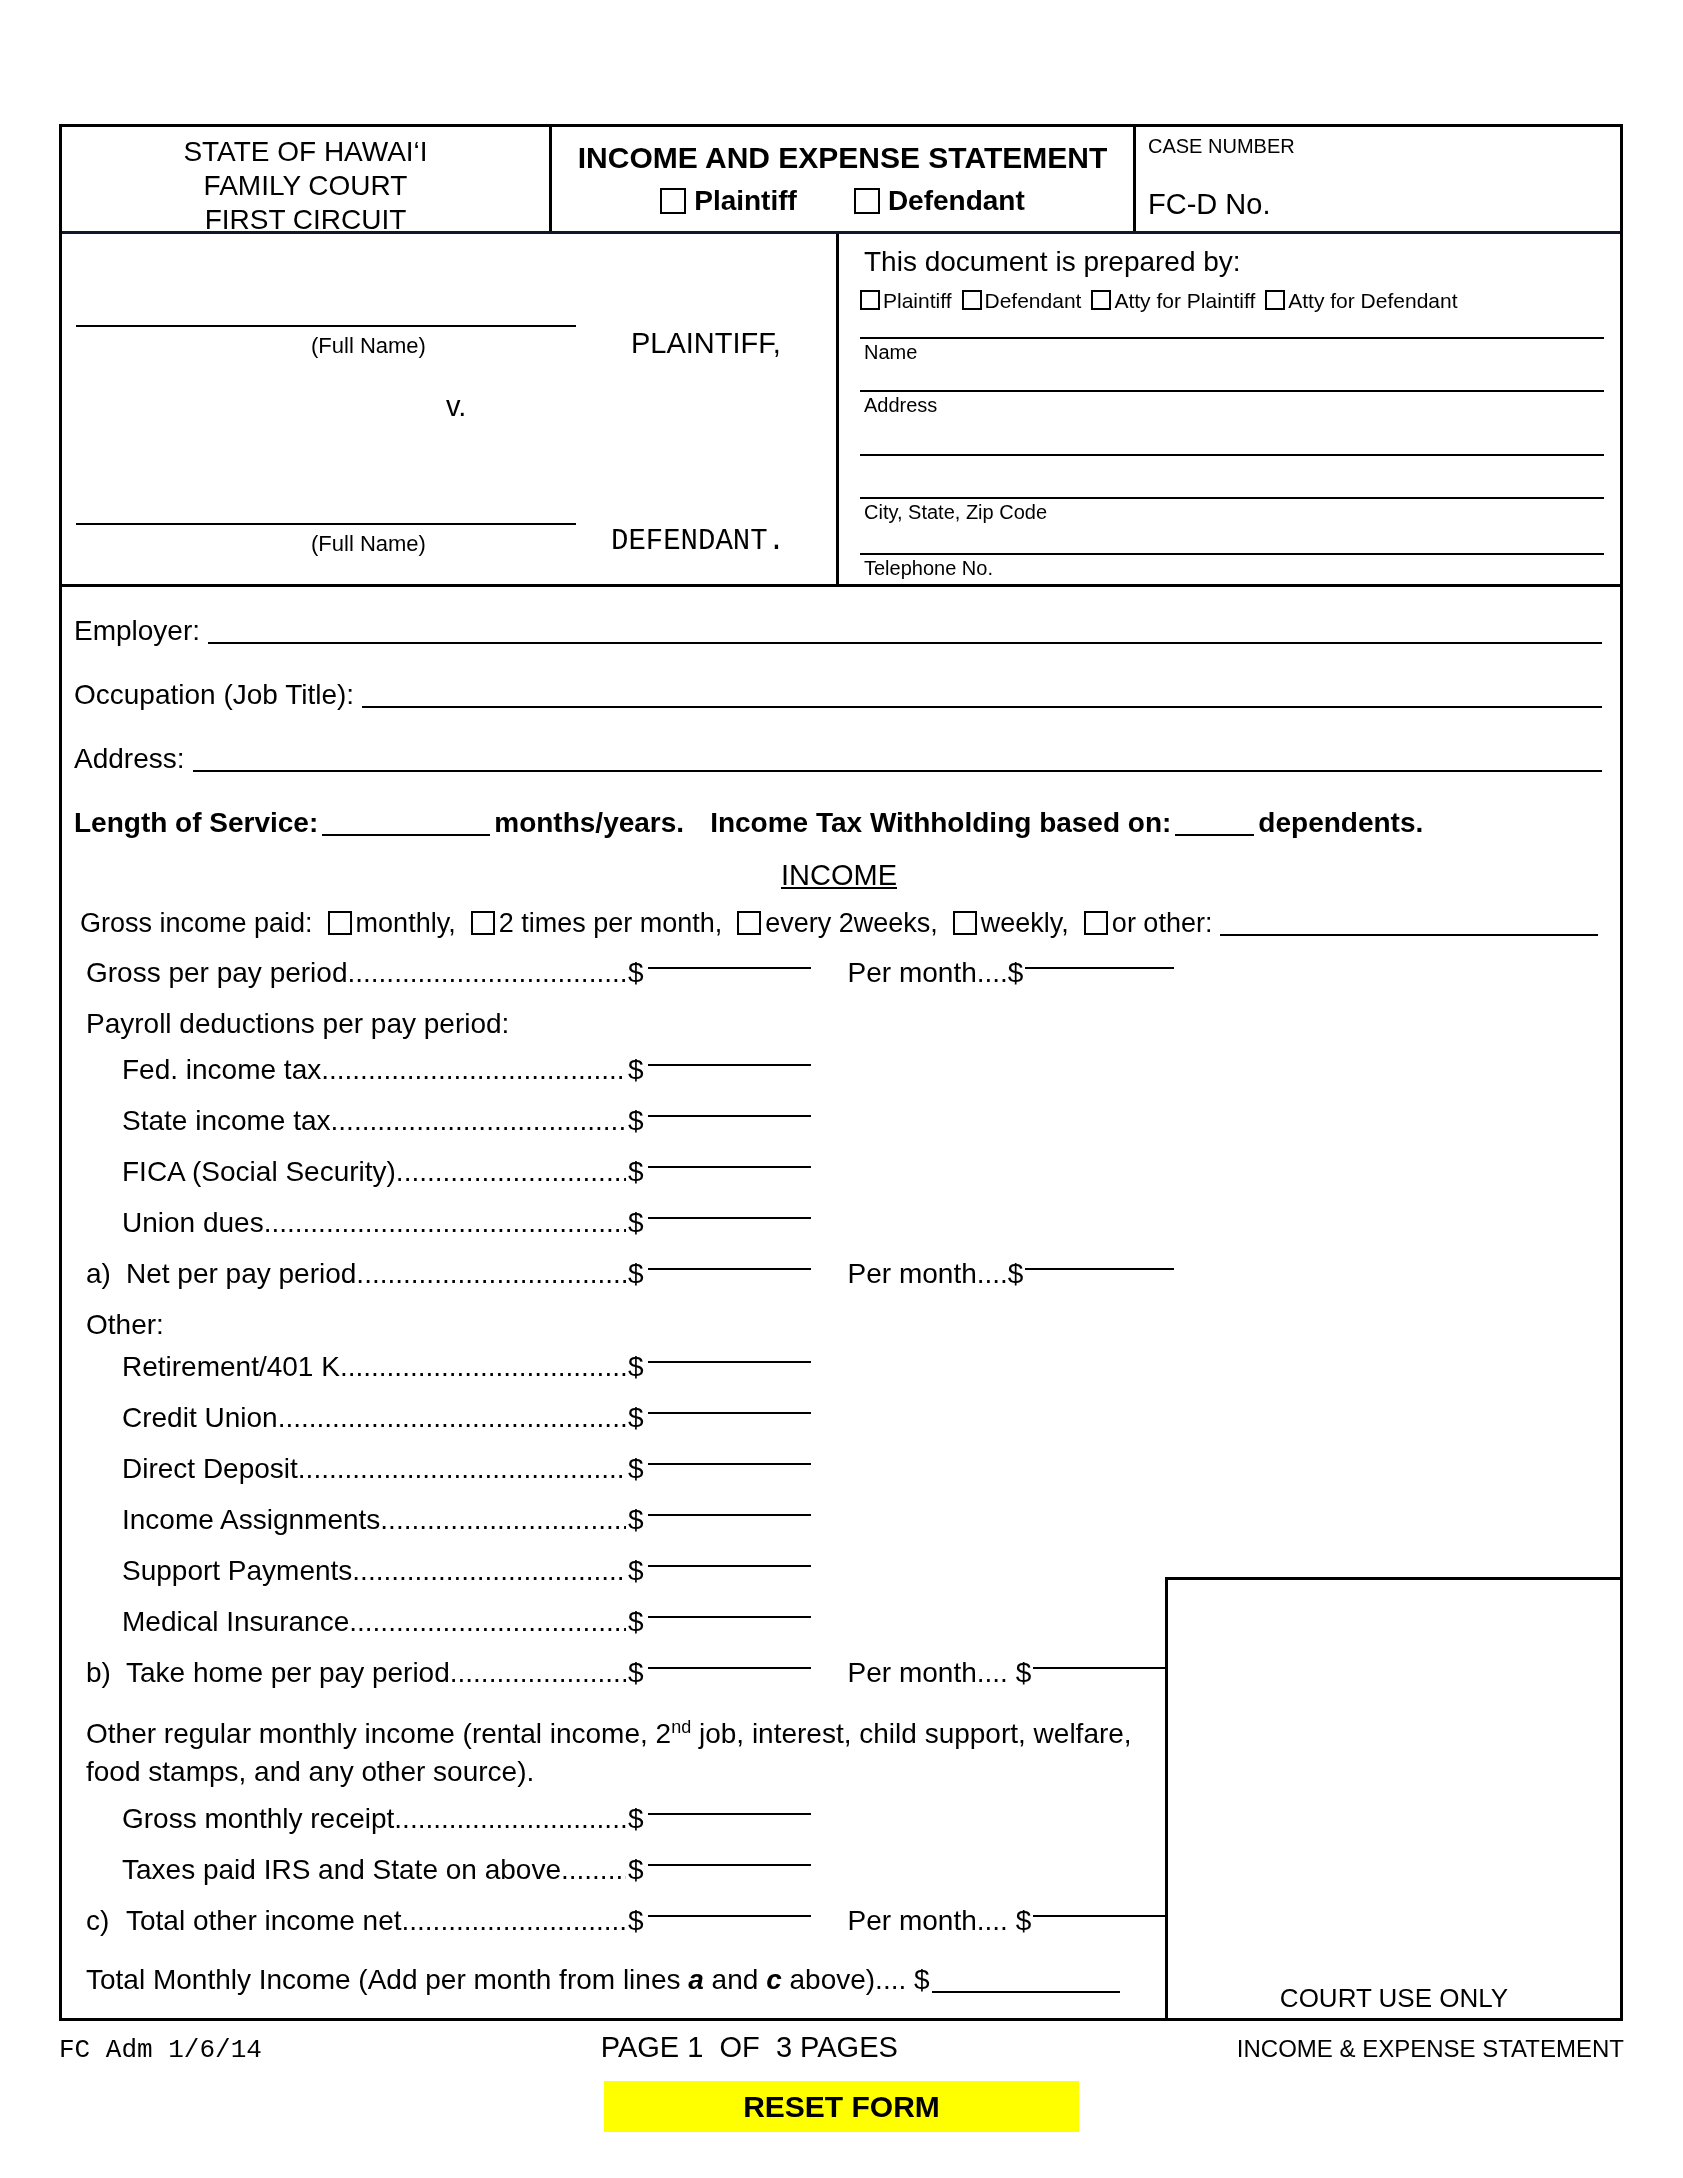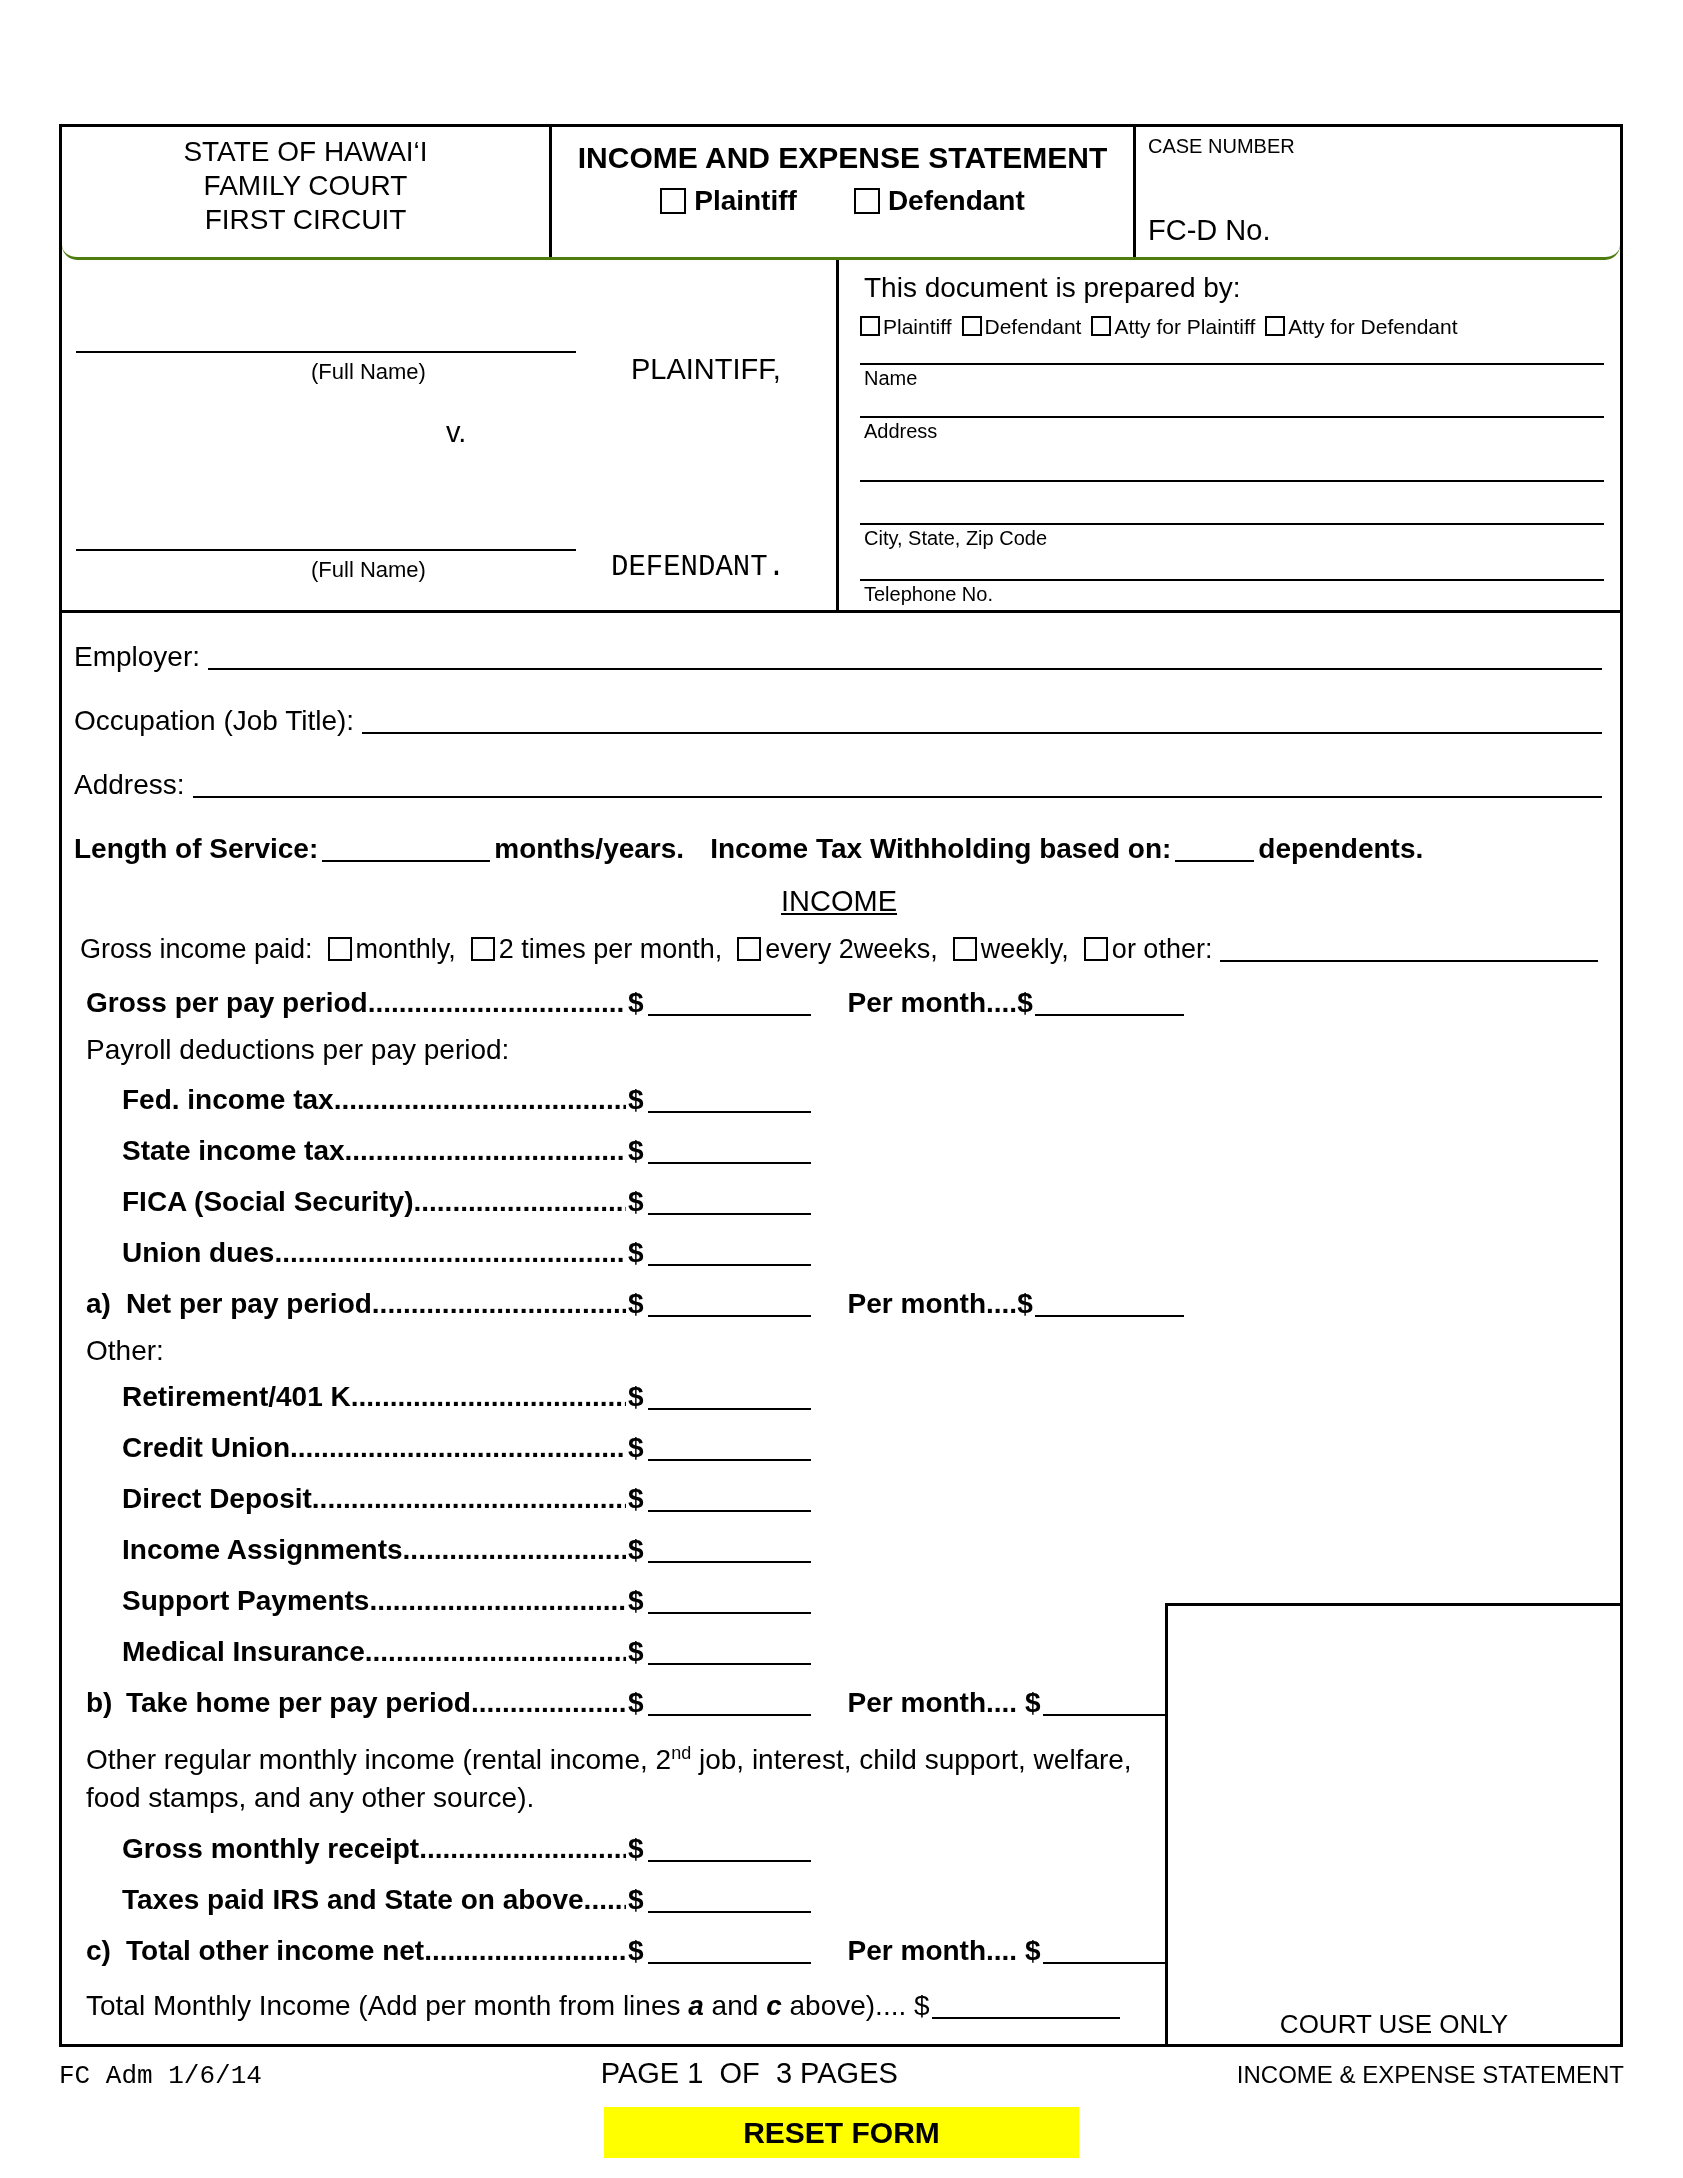--- a/index.html
+++ b/index.html
@@ -3,21 +3,21 @@
 <meta charset="utf-8">
 <style>
   * { margin:0; padding:0; box-sizing:border-box; }
   html,body { background:#fff; }
   body { font-family:"Liberation Sans", sans-serif; color:#000; }
   .page { position:relative; width:1683px; height:2178px; background:#fff; overflow:hidden; }
 
   .form { position:relative; margin:124px 0 0 59px; width:1564px; border:3px solid #000; background:#fff; }
 
   
-  .hdr { display:flex; height:133px; border-bottom:3px solid #4d7c0f;border-radius:15px; }
+  .hdr { display:flex; height:107px; border-bottom:3px solid #0f172a; }
   .hdr-court { width:490px; border-right:3px solid #000; text-align:center; font-size:28px; line-height:34px; padding-top:8px; }
   .hdr-title { width:584px; border-right:3px solid #000; text-align:center; }
   .hdr-title .t { font-size:30px; font-weight:bold; margin-top:14px; }
   .hdr-title .cbrow { display:flex; justify-content:center; gap:57px; margin-top:10px; font-size:28px; font-weight:bold; align-items:center; }
   .hdr-case { flex:1; padding:8px 12px 6px 12px; display:flex; flex-direction:column; justify-content:space-between; }
   .case-label { font-size:20px; }
   .case-no { font-size:29px; padding-bottom:4px; }
 
   .cbx { display:inline-block; border:2px solid #000; background:#fff; vertical-align:middle; }
   .s20 { width:20px; height:20px; }
@@ -51,21 +51,21 @@
   .lsrow .gap { width:26px; }
 
   .income-title { text-align:center; font-size:29px; text-decoration:underline; margin:4px 0 16px 0; }
 
   .gp-row { display:flex; align-items:flex-end; margin:0 4px 18px 6px; font-size:27px; white-space:nowrap; }
   .gp-row .cbx { margin:0 4px 4px 15px; }
 
   .heading-row { margin:0 0 10px 12px; height:36px; }
   .heading-row.tight { margin-bottom:6px; }
 
-  .mrow { display:flex; align-items:flex-end; margin:0 0 15px 12px; height:36px;font-weight:bold; }
+  .mrow { display:flex; margin:0 0 15px 12px; height:36px; }
   .mrow .letter { width:40px; }
   .lblwrap { display:flex; overflow:hidden; white-space:nowrap; }
   .lblwrap .lbl { flex:none; }
   .lblwrap .dots { flex:1; overflow:hidden; }
   .w545 { width:540px; } .w505 { width:500px; } .w509 { width:504px; }
   .mrow.indent { margin-left:48px; }
   .dollar { margin-left:2px; }
   .mblank { width:163px; border-bottom:2px solid #000; margin:0 0 3px 4px; height:12px; }
   .pm { margin-left:37px; white-space:pre; }
   .pmblank { width:149px; border-bottom:2px solid #000; margin:0 0 3px 2px; height:12px; }

